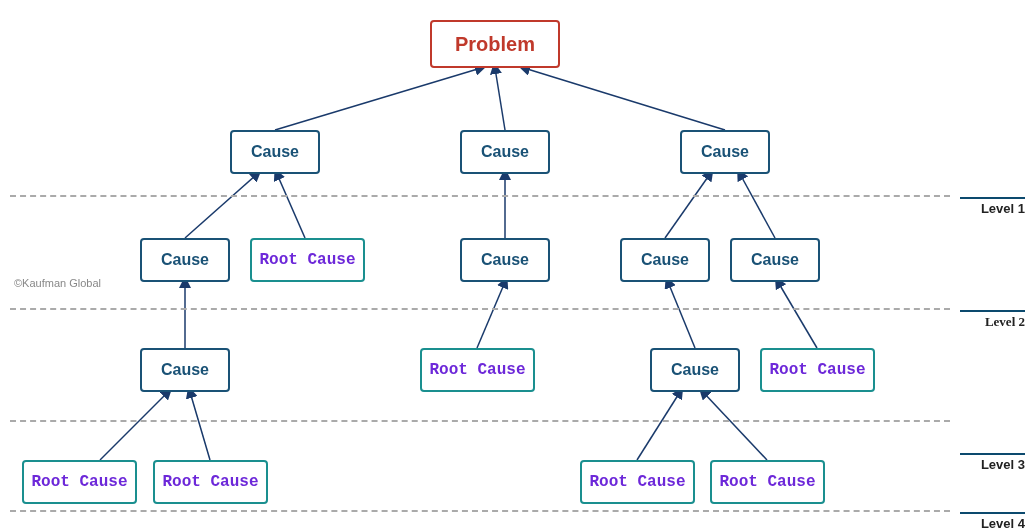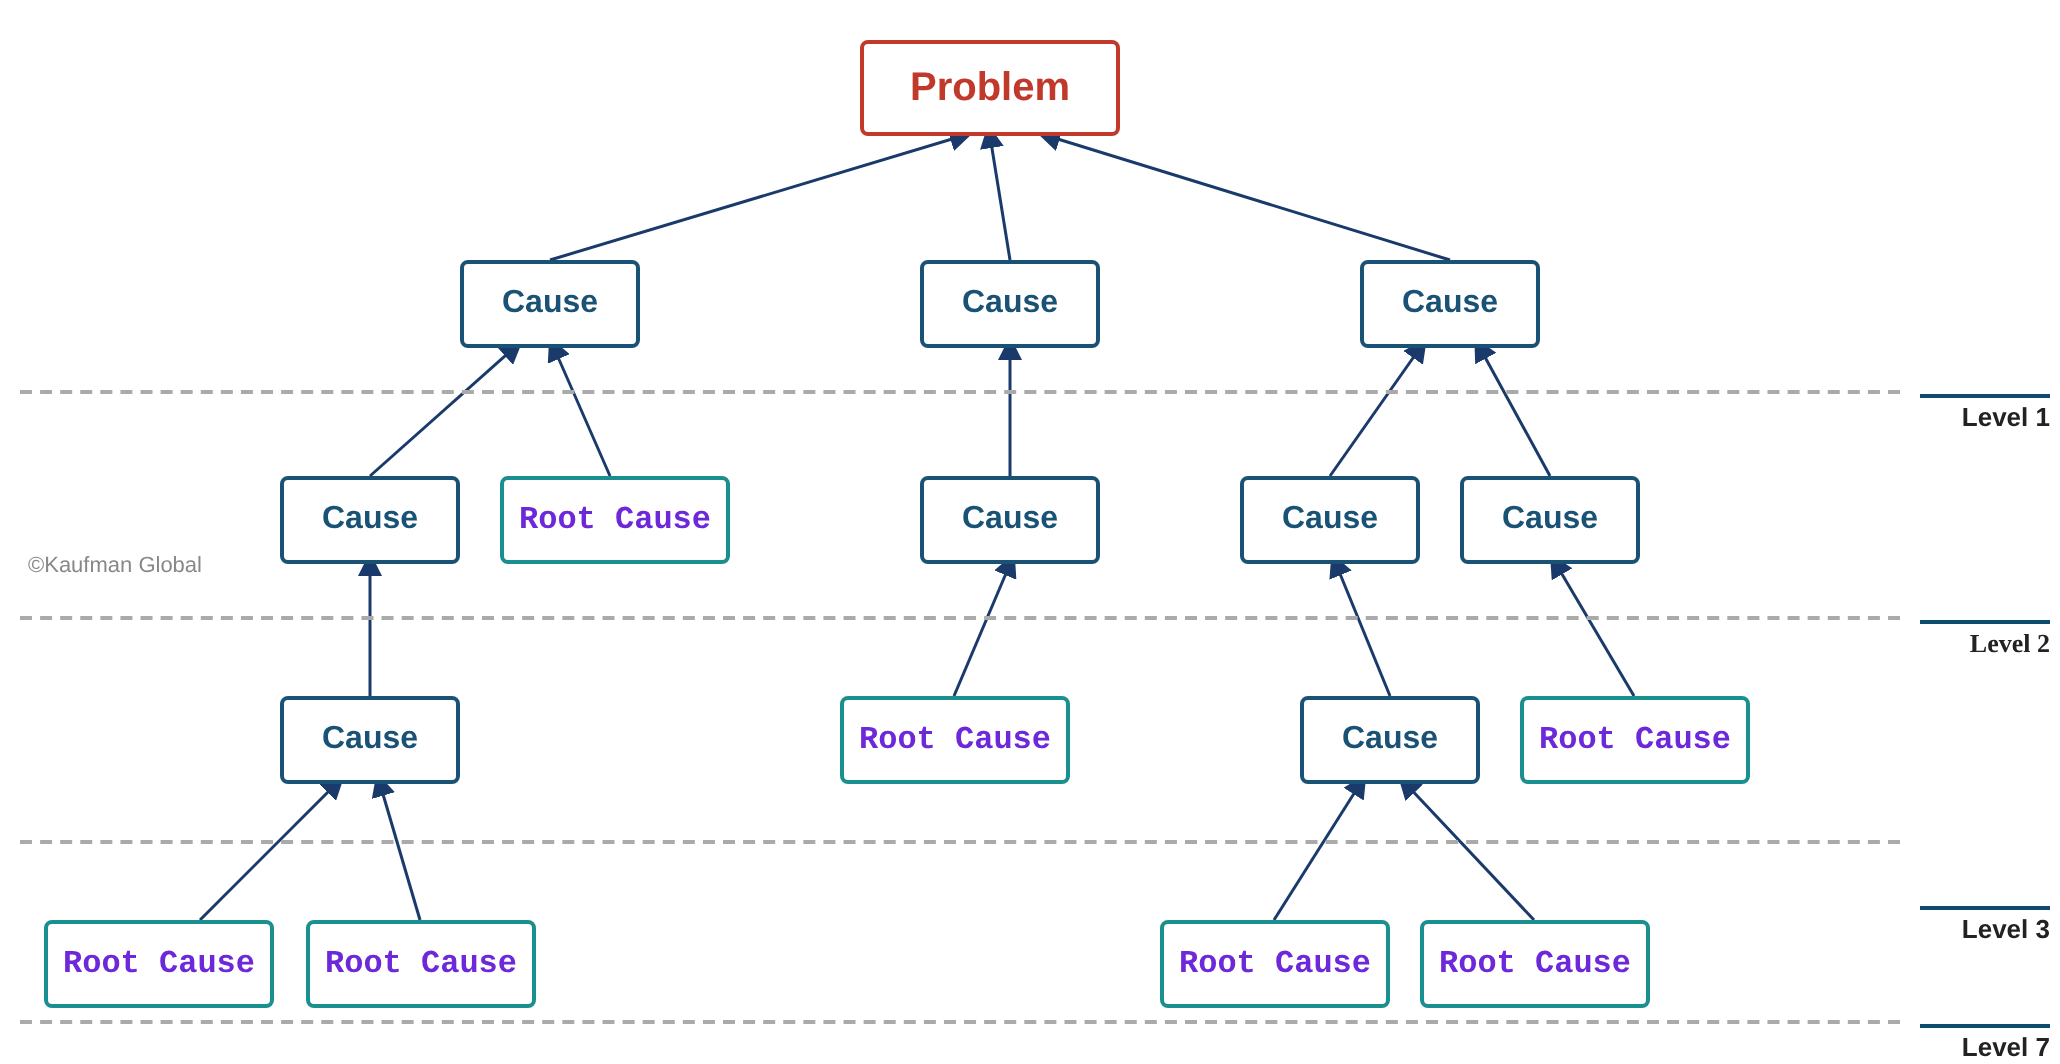--- a/index.html
+++ b/index.html
@@ -129,21 +129,21 @@
   </svg>
 
   <div class="dashed-line" style="top:195px"></div>
   <div class="dashed-line" style="top:308px"></div>
   <div class="dashed-line" style="top:420px"></div>
   <div class="dashed-line" style="top:510px"></div>
 
   <div class="level-label" style="top:197px; right:5px;">Level 1</div>
   <div class="level-label" style="top:310px; right:5px;font-family:Liberation Serif, serif;">Level 2</div>
   <div class="level-label" style="top:422px; right:5px;margin-top:31px;">Level 3</div>
-  <div class="level-label" style="top:512px; right:5px;">Level 7</div>
+  <div class="level-label" style="top:512px; right:5px;">Level 4</div>
 
   <div class="box problem" style="left:430px; top:20px; width:130px; height:48px;">
     <span>Problem</span>
   </div>
 
   <div class="box" style="left:230px; top:130px; width:90px; height:44px;">
     <span>Cause</span>
   </div>
   <div class="box" style="left:460px; top:130px; width:90px; height:44px;">
     <span>Cause</span>

